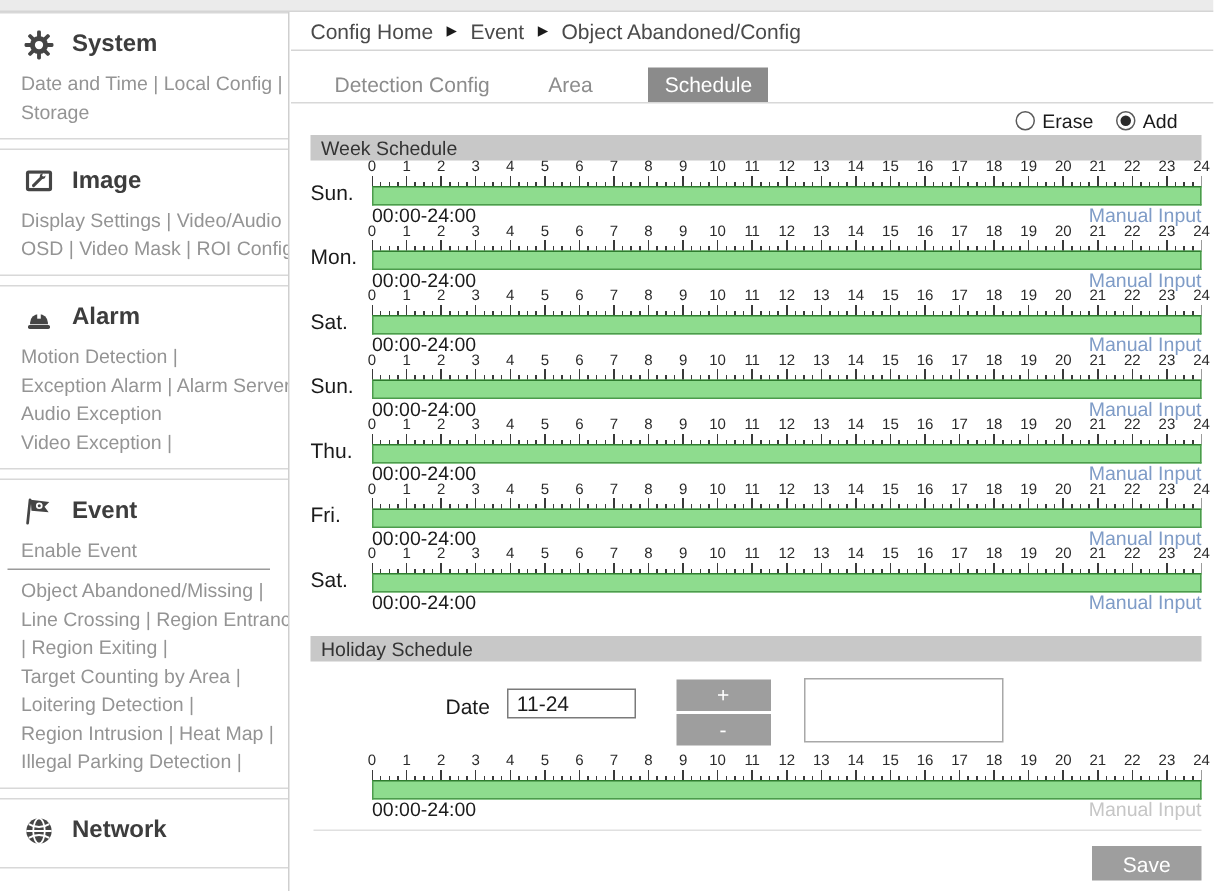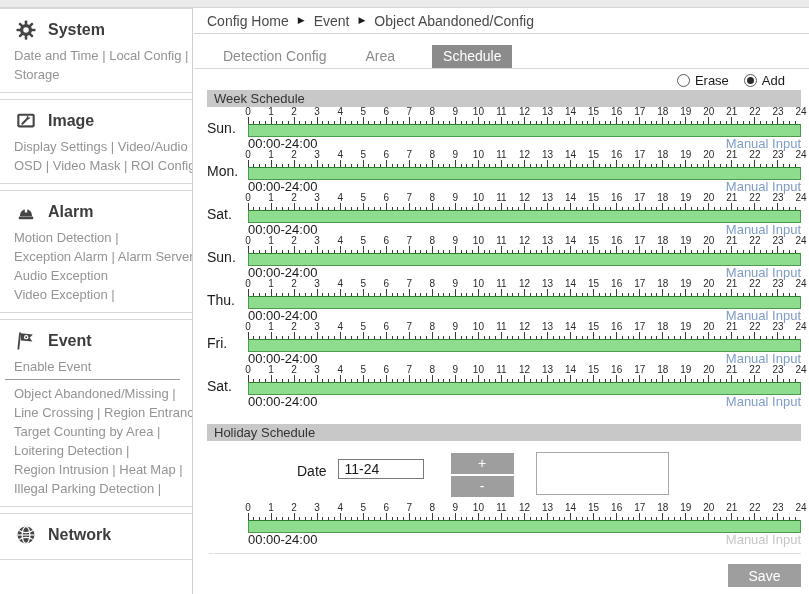--- a/index.html
+++ b/index.html
@@ -140,20 +140,21 @@
             <circle cx="12.2" cy="7.8" r="2.4" fill="#fff"></circle>
             <circle cx="12.2" cy="7.8" r="1.1" fill="#454545"></circle>
           </svg>
         </span>
         <span class="side-title">Event</span>
       </div>
       <div class="side-link">Enable Event</div>
       <div class="side-divider"></div>
       <div class="side-link">Object Abandoned/Missing |</div>
       <div class="side-link">Line Crossing | Region Entrance</div>
+      <div class="side-link"> | Region Exiting |</div>
       <div class="side-link">Target Counting by Area |</div>
       <div class="side-link">Loitering Detection |</div>
       <div class="side-link">Region Intrusion | Heat Map |</div>
       <div class="side-link">Illegal Parking Detection |</div>
     </div>
     <div class="side-section">
       <div class="side-head">
         <span class="side-icon">
           <svg viewBox="0 0 24 24">
             <circle cx="12" cy="12" r="9.2" fill="#454545"></circle>

